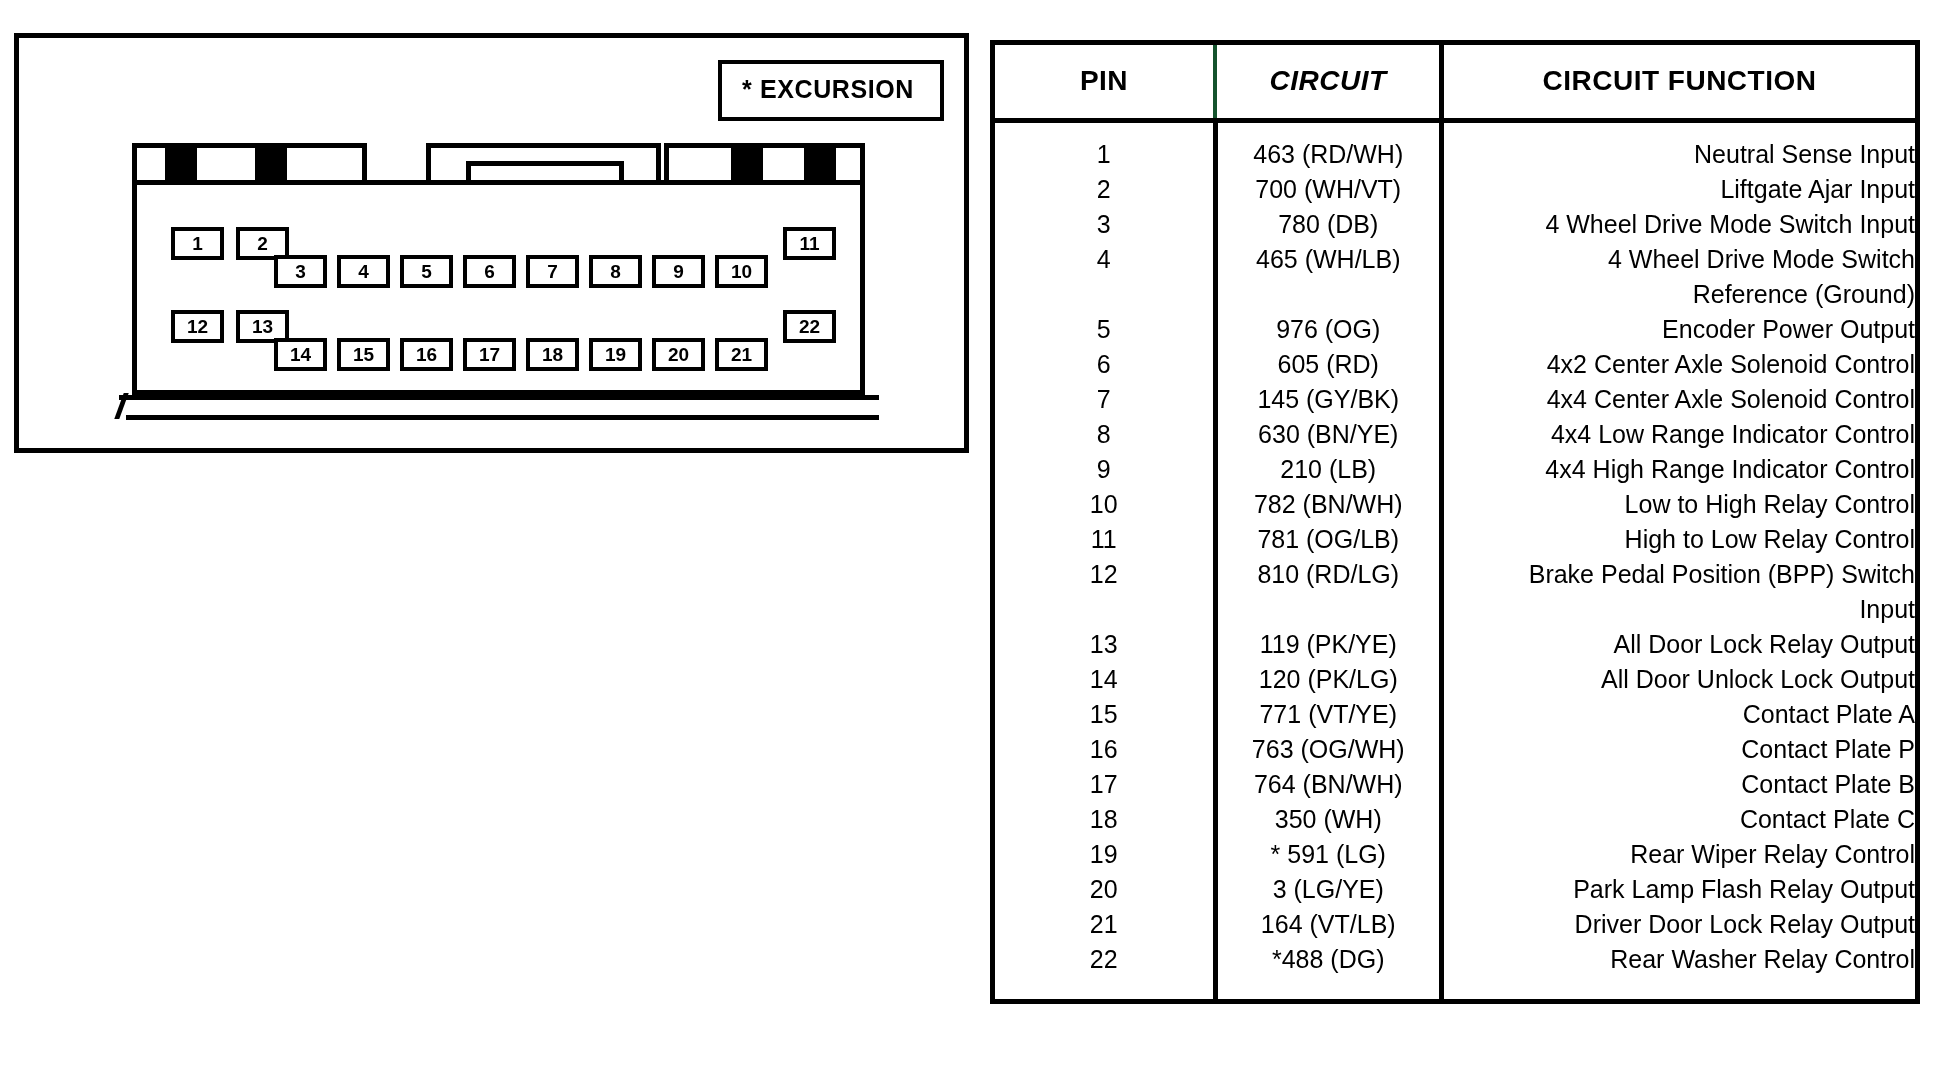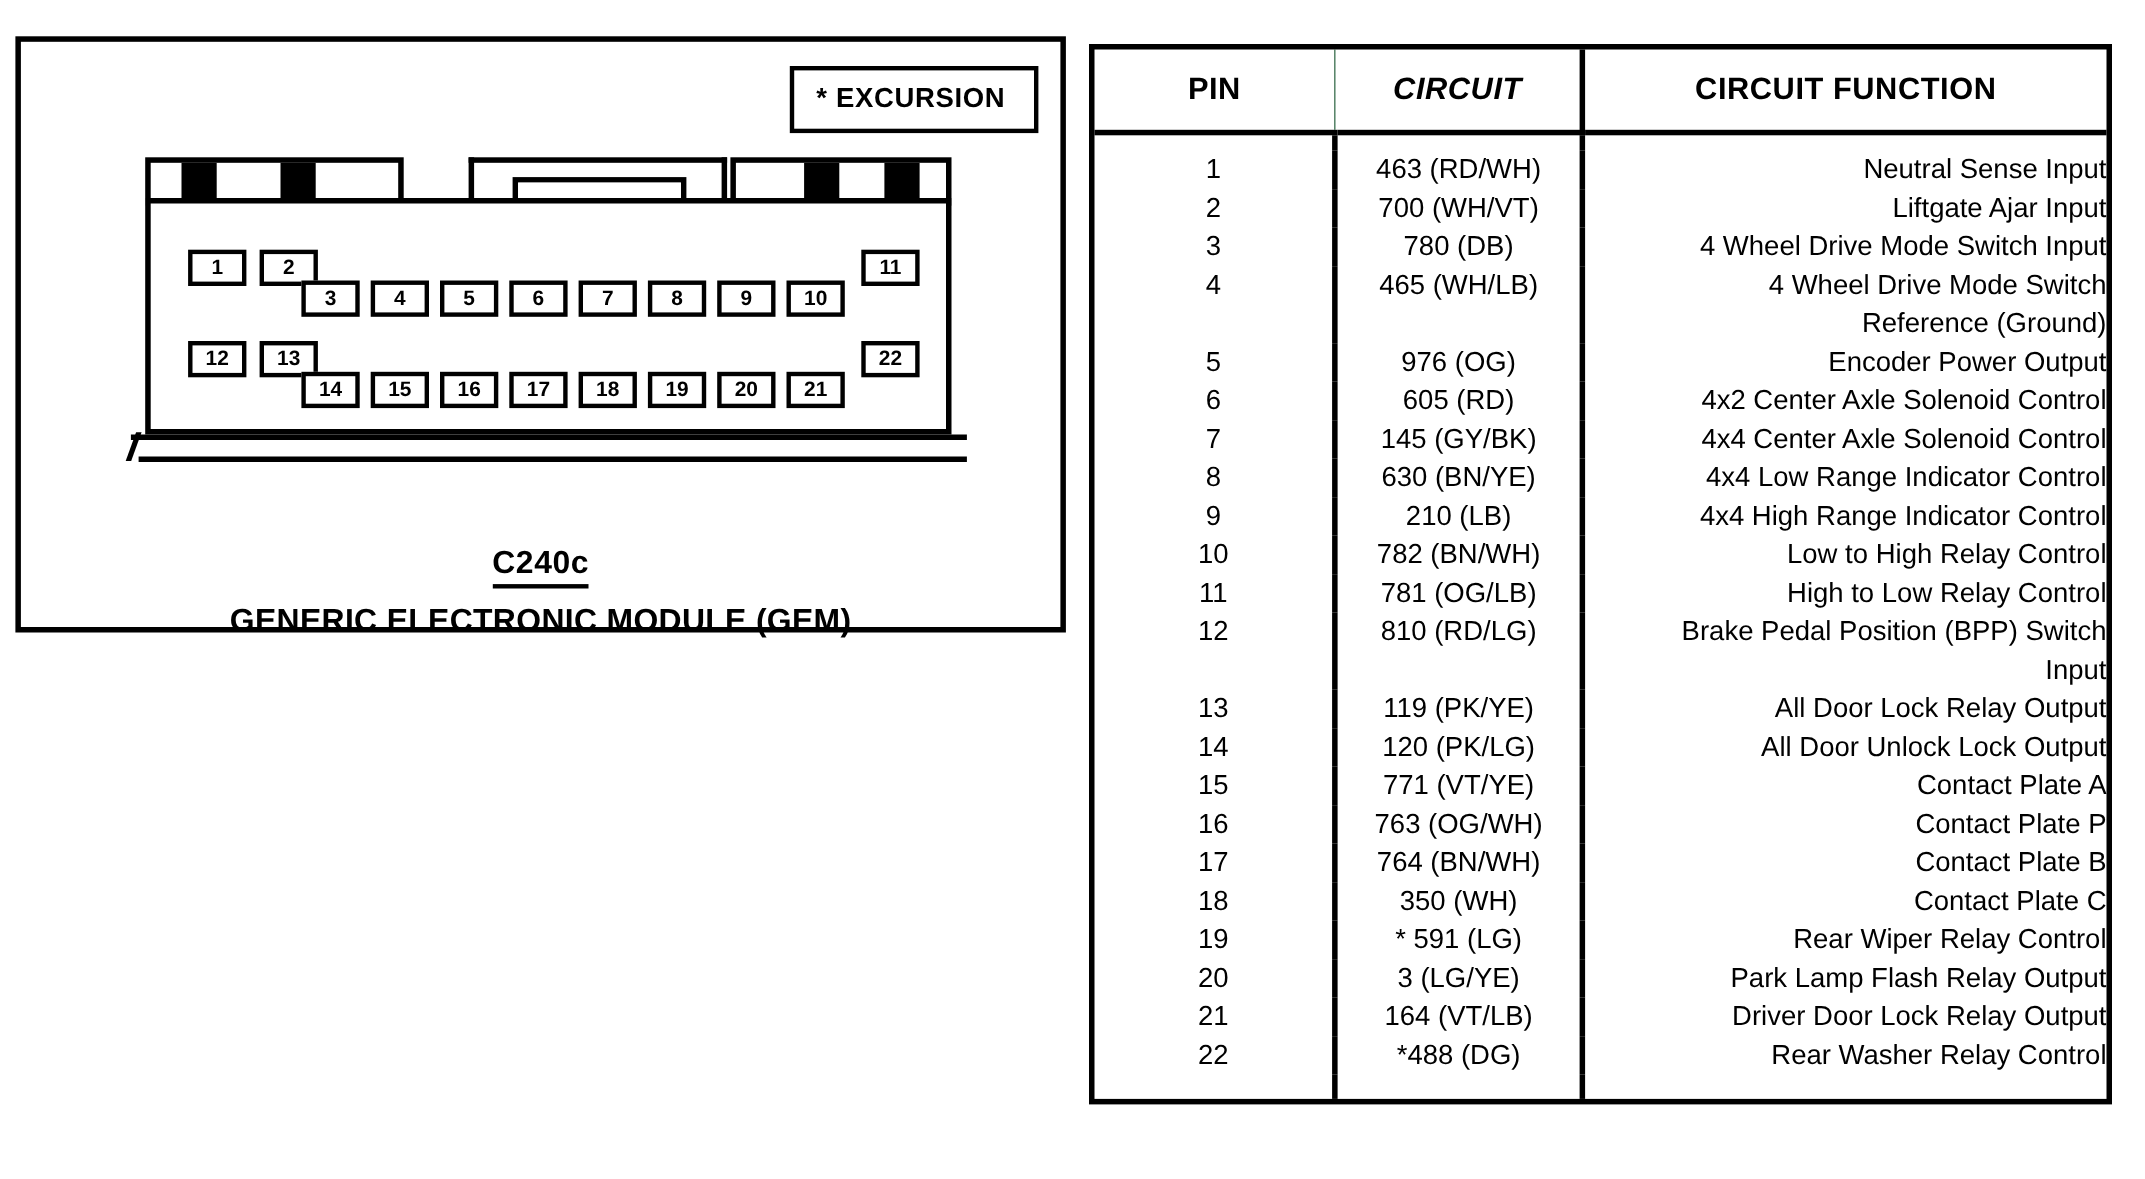--- a/index.html
+++ b/index.html
@@ -16,21 +16,21 @@
     position: relative;
     overflow: hidden;
   }
 
   
   #connector-panel {
     position: absolute;
     left: 14px;
     top: 33px;
     width: 955px;
-    height: 542px;
+    height: 420px;
     border: 5px solid #000;
     box-sizing: border-box;
     background: #fff;
   }
 
   
   #excursion-note {
     position: absolute;
     right: 20px;
     top: 22px;
@@ -205,21 +205,21 @@
   }
   table.pinout th {
     font-size: 28px;
     font-weight: bold;
     letter-spacing: 0.5px;
     padding: 20px 0 21px 0;
     border-bottom: 5px solid #000;
     text-align: center;
     vertical-align: middle;
   }
-  table.pinout th.col-pin     { width: 218px; border-right: 1px solid #14532d; }
+  table.pinout th.col-pin     { width: 218px; border-right: 4px solid #14532d; }
   table.pinout th.col-circuit { width: 222px; border-right: 5px solid #000; font-style: italic; }
   table.pinout th.col-func    { width: auto; }
 
   table.pinout td {
     font-size: 25px;
     padding: 0;
     vertical-align: top;
     line-height: 35px;
   }
   td.cell-pin {
@@ -301,24 +301,20 @@
       <div class="pin-box" style="left:578px; top:153px;">21</div>
 
       <div class="pin-box" style="left:646px; top:125px;">22</div>
     </div>
 
     <div id="base-plate-left-edge"></div>
     <div id="base-plate-1"></div>
     <div id="base-plate-2"></div>
   </div>
 
-  <div id="connector-caption">
-    <div id="connector-id">C240c</div>
-    <div id="connector-name">GENERIC ELECTRONIC MODULE (GEM)</div>
-  </div>
 </div>
 
 <div id="pinout-table-wrap">
   <table class="pinout">
     <thead>
       <tr>
         <th class="col-pin">PIN</th>
         <th class="col-circuit">CIRCUIT</th>
         <th class="col-func">CIRCUIT FUNCTION</th>
       </tr>

